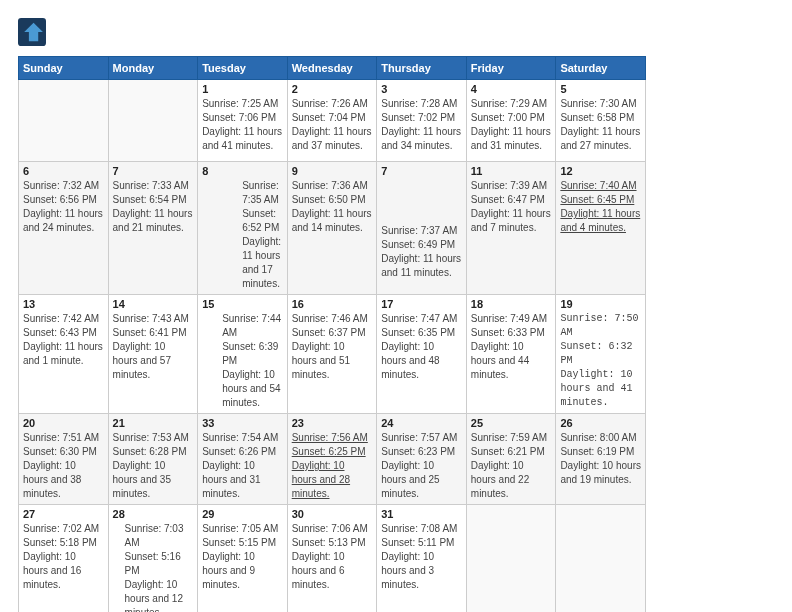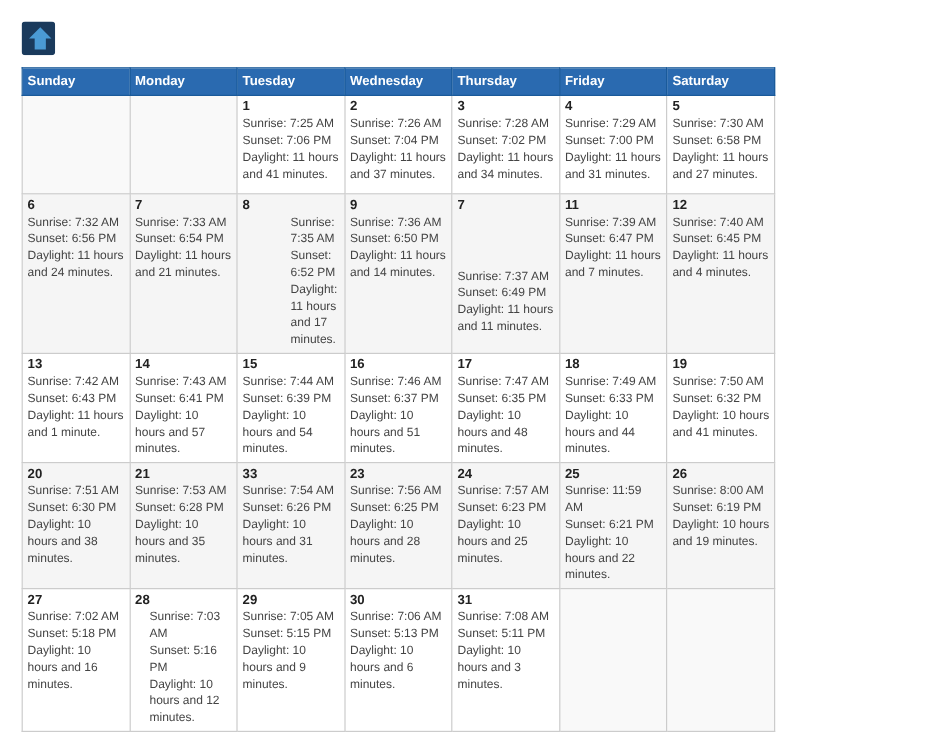--- a/index.html
+++ b/index.html
@@ -196,41 +196,41 @@
 Daylight: 11 hours and 11 minutes.</div>
           </td>
           <td>
             <span class="day-number">11</span>
             <div class="day-info" style="white-space: pre-line;">Sunrise: 7:39 AM
 Sunset: 6:47 PM
 Daylight: 11 hours and 7 minutes.</div>
           </td>
           <td>
             <span class="day-number">12</span>
-            <div class="day-info" style="white-space: pre-line;">Sunrise: 7:40 AM
+            <div class="day-info" style="white-space: pre-line; text-decoration: underline;">Sunrise: 7:40 AM
 Sunset: 6:45 PM
 Daylight: 11 hours and 4 minutes.</div>
           </td>
         </tr>
         <tr>
           <td>
             <span class="day-number">13</span>
             <div class="day-info" style="white-space: pre-line;">Sunrise: 7:42 AM
 Sunset: 6:43 PM
 Daylight: 11 hours and 1 minute.</div>
           </td>
           <td>
             <span class="day-number">14</span>
             <div class="day-info" style="white-space: pre-line;">Sunrise: 7:43 AM
 Sunset: 6:41 PM
 Daylight: 10 hours and 57 minutes.</div>
           </td>
           <td>
             <span class="day-number">15</span>
-            <div class="day-info" style="white-space: pre-line;">Sunrise: 7:44 AM
+            <div class="day-info" style="white-space: pre-line; margin-left: 20px;">Sunrise: 7:44 AM
 Sunset: 6:39 PM
 Daylight: 10 hours and 54 minutes.</div>
           </td>
           <td>
             <span class="day-number">16</span>
             <div class="day-info" style="white-space: pre-line;">Sunrise: 7:46 AM
 Sunset: 6:37 PM
 Daylight: 10 hours and 51 minutes.</div>
           </td>
           <td>
@@ -240,21 +240,21 @@
 Daylight: 10 hours and 48 minutes.</div>
           </td>
           <td>
             <span class="day-number">18</span>
             <div class="day-info" style="white-space: pre-line;">Sunrise: 7:49 AM
 Sunset: 6:33 PM
 Daylight: 10 hours and 44 minutes.</div>
           </td>
           <td>
             <span class="day-number">19</span>
-            <div class="day-info" style="white-space: pre-line;">Sunrise: 7:50 AM
+            <div class="day-info" style="white-space: pre-line; font-family: Liberation Mono, monospace;">Sunrise: 7:50 AM
 Sunset: 6:32 PM
 Daylight: 10 hours and 41 minutes.</div>
           </td>
         </tr>
         <tr class="row-alt">
           <td>
             <span class="day-number">20</span>
             <div class="day-info" style="white-space: pre-line;">Sunrise: 7:51 AM
 Sunset: 6:30 PM
 Daylight: 10 hours and 38 minutes.</div>
@@ -266,33 +266,33 @@
 Daylight: 10 hours and 35 minutes.</div>
           </td>
           <td>
             <span class="day-number">33</span>
             <div class="day-info" style="white-space: pre-line;">Sunrise: 7:54 AM
 Sunset: 6:26 PM
 Daylight: 10 hours and 31 minutes.</div>
           </td>
           <td>
             <span class="day-number">23</span>
-            <div class="day-info" style="white-space: pre-line;">Sunrise: 7:56 AM
+            <div class="day-info" style="white-space: pre-line; text-decoration: underline;">Sunrise: 7:56 AM
 Sunset: 6:25 PM
 Daylight: 10 hours and 28 minutes.</div>
           </td>
           <td>
             <span class="day-number">24</span>
             <div class="day-info" style="white-space: pre-line;">Sunrise: 7:57 AM
 Sunset: 6:23 PM
 Daylight: 10 hours and 25 minutes.</div>
           </td>
           <td>
             <span class="day-number">25</span>
-            <div class="day-info" style="white-space: pre-line;">Sunrise: 11:59 AM
+            <div class="day-info" style="white-space: pre-line;">Sunrise: 7:59 AM
 Sunset: 6:21 PM
 Daylight: 10 hours and 22 minutes.</div>
           </td>
           <td>
             <span class="day-number">26</span>
             <div class="day-info" style="white-space: pre-line;">Sunrise: 8:00 AM
 Sunset: 6:19 PM
 Daylight: 10 hours and 19 minutes.</div>
           </td>
         </tr>

